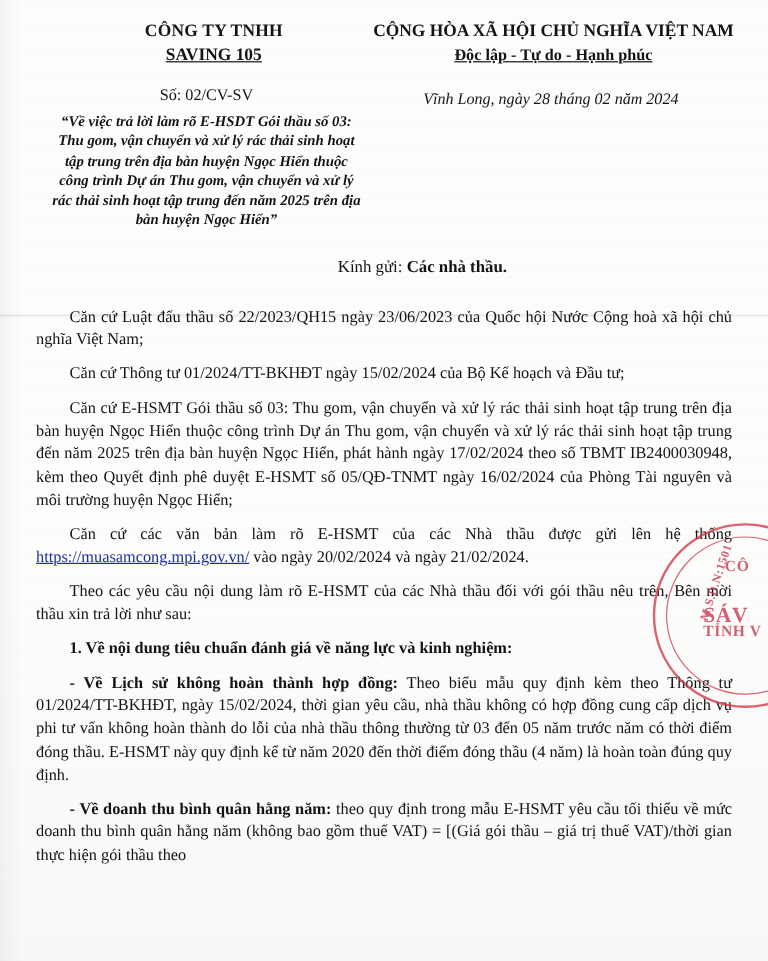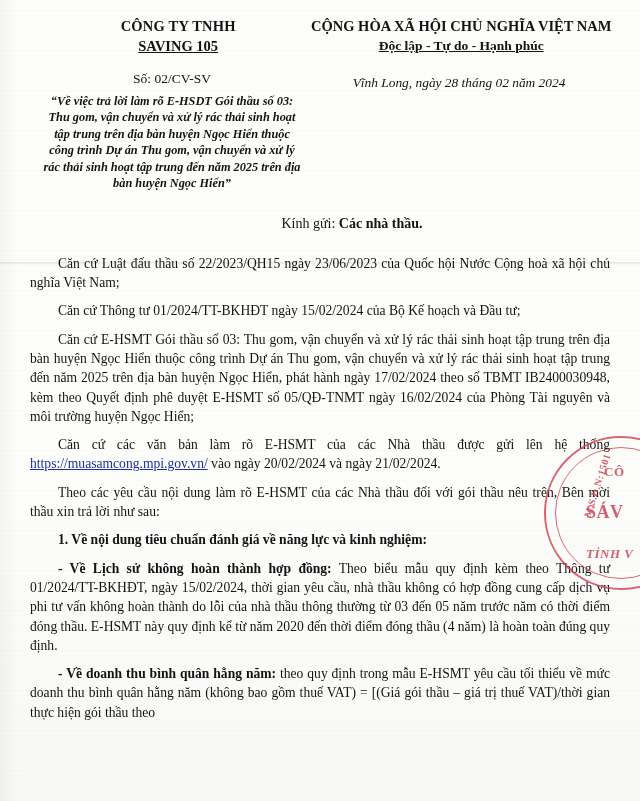--- a/index.html
+++ b/index.html
@@ -174,21 +174,21 @@
     position: absolute;
     color: #c8344a;
     font-size: 10px;
     font-weight: bold;
     letter-spacing: 0.5px;
     white-space: nowrap;
   }
   .stamp-t1 { left: 18px; top: 42px; transform: rotate(-72deg); }
   .stamp-t2 { left: 58px; top: 26px; font-size: 13px; }
   .stamp-t3 { left: 40px; top: 64px; font-size: 18px; }
-  .stamp-t4 { left: 40px; top: 108px; font-size: 13px; font-style: italic; }
+  .stamp-t4 { left: 40px; top: 80px; font-size: 13px; }
 </style>
 </head>
 <body>
 
 <div class="page">
 
   <div class="content">
 
     <div class="header">
       <div class="hdr-left">

